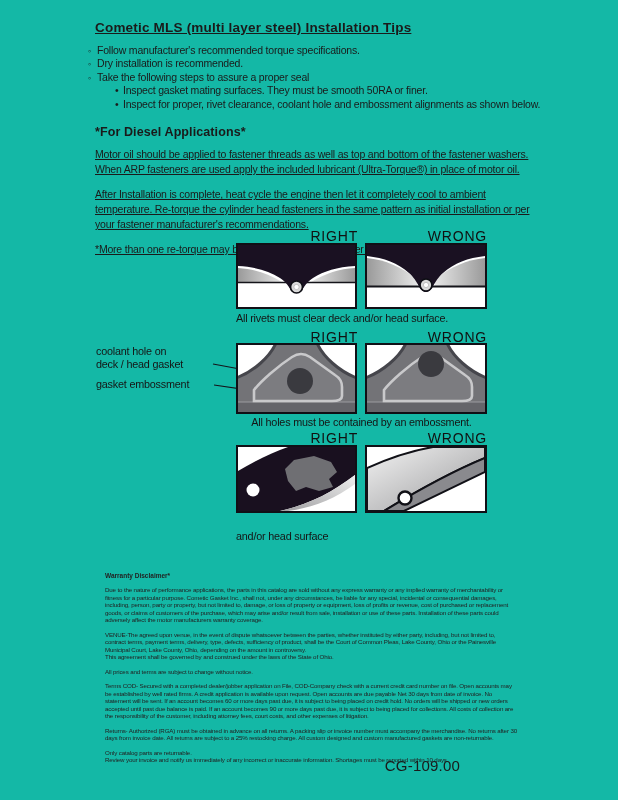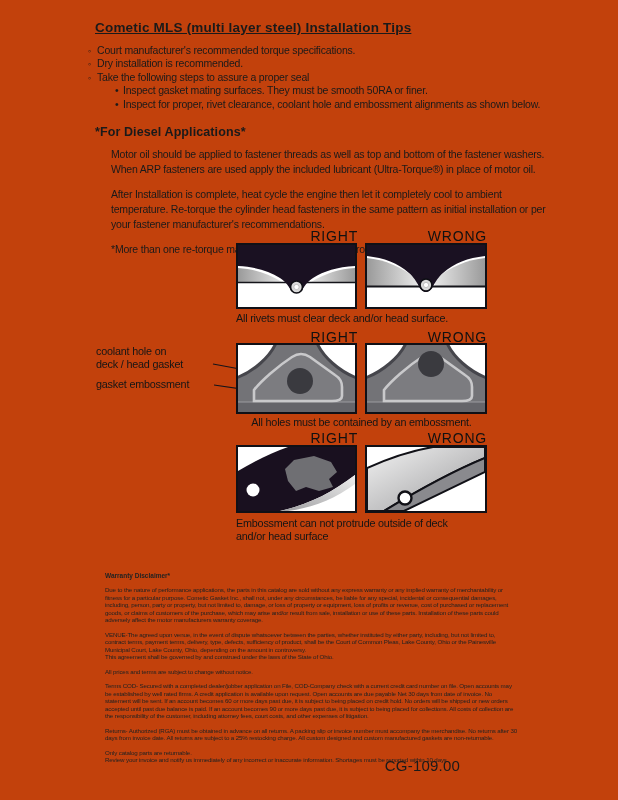--- a/index.html
+++ b/index.html
@@ -1,27 +1,27 @@
 <!DOCTYPE html>
 <html><head>
 <meta charset="utf-8">
 <style>
   html,body{margin:0;padding:0;background:#fff;}
-  .page{position:relative;width:618px;height:800px;background:#c2410c;overflow:hidden;
+  .page{position:relative;width:618px;height:800px;background:#14b8a6;overflow:hidden;
         font-family:"Liberation Sans",sans-serif;color:#1a1a1a;}
 
   
   .content{position:absolute;left:88px;top:20px;width:470px;}
   .title{font-size:13.5px;font-weight:bold;text-decoration:underline;margin:0 0 9px 7px;letter-spacing:.2px;}
   .brow{display:flex;font-size:10.5px;letter-spacing:-.2px;line-height:13.4px;}
   .brow .m1{width:9px;flex:none;font-size:9px;transform:translateY(.5px);}
   .srow{display:flex;font-size:10.5px;letter-spacing:-.2px;line-height:13.4px;margin-left:27px;}
   .srow .m2{width:8px;flex:none;}
   .dheading{font-size:12.5px;font-weight:bold;margin:14px 0 8px 7px;letter-spacing:.1px;}
-  .para{font-size:10.5px;letter-spacing:-.2px;line-height:15px;margin:0 0 10px 23px;width:448px;}
+  .para{font-size:10.5px;letter-spacing:-.2px;line-height:15px;margin:0 0 10px 7px;width:448px;text-decoration:underline;}
 
   
   .dg-h{position:absolute;width:122px;text-align:right;font-size:14px;letter-spacing:.8px;color:#111;}
   .dg-box{position:absolute;border:2px solid #101016;background:#fff;box-sizing:border-box;}
   .dg-box svg{display:block;}
   .cap{position:absolute;font-size:10.8px;letter-spacing:-.2px;color:#151515;}
   .lbl{position:absolute;font-size:10.8px;letter-spacing:-.2px;text-align:left;line-height:12.5px;color:#151515;}
 
   
   .warranty{position:absolute;left:105px;top:572px;width:412px;color:#222;}
@@ -35,21 +35,21 @@
 </head>
 <body>
 
 <div class="page">
 
   <div class="content">
     <div class="title">Cometic MLS (multi layer steel) Installation Tips</div>
 
     <div class="brow">
       <span class="m1">◦</span>
-      <span>Court manufacturer's recommended torque specifications.</span>
+      <span>Follow manufacturer's recommended torque specifications.</span>
     </div>
     <div class="brow">
       <span class="m1">◦</span>
       <span>Dry installation is recommended.</span>
     </div>
     <div class="brow">
       <span class="m1">◦</span>
       <span>Take the following steps to assure a proper seal</span>
     </div>
     <div class="srow">
@@ -178,21 +178,21 @@
         </linearGradient>
       </defs>
       <rect x="0" y="0" width="118" height="64" fill="#ffffff"></rect>
       <path d="M0,21 C27,9 48,3 66,0 L118,0 L118,11 C84,25 50,44 17,64 L0,64 Z" fill="url(#gband)" stroke="#111117" stroke-width="2"></path>
       <path d="M17,64 C50,44 84,25 118,11 L118,25 C91,38 62,52 37,64 Z" fill="#8a8a8e" stroke="#111117" stroke-width="2"></path>
       <circle cx="38" cy="51" r="6.5" fill="#ffffff" stroke="#111117" stroke-width="2.4"></circle>
     </svg>
   </div>
 
   <div class="cap" style="left:236px;top:517px;width:240px;line-height:13px;">
-    <span>Embossment can not protrude outside of deck</span><br>
+    <br>
     <span>and/or head surface</span>
   </div>
 
   <div class="warranty">
     <div class="w-h">Warranty Disclaimer*</div>
     <div class="w-p">Due to the nature of performance applications, the parts in this catalog are sold without any express warranty or any implied warranty of merchantability or fitness for a particular purpose.  Cometic Gasket Inc., shall not, under any circumstances, be liable for any special, incidental or consequential damages, including, person, party or property, but not limited to, damage, or loss of property or equipment, loss of profits or revenue, cost of purchased or replacement goods, or claims of customers of the purchase, which may arise and/or result from sale, installation or use of these parts.  Installation of these parts could adversely affect the motor manufacturers warranty coverage.</div>
     <div class="w-p tight">VENUE-The agreed upon venue, in the event of dispute whatsoever between the parties, whether instituted by either party, including, but not limited to, contract terms, payment terms, delivery, type, defects, sufficiency of product, shall be the Court of Common Pleas, Lake County, Ohio or the Painesville Municipal Court, Lake County, Ohio, depending on the amount in controversy.</div>
     <div class="w-p">This agreement shall be governed by and construed under the laws of the State of Ohio.</div>
     <div class="w-p">All prices and terms are subject to change without notice.</div>
     <div class="w-p">Terms COD- Secured with a completed dealer/jobber application on File, COD-Company check with a current credit card number on file.  Open accounts may be established by well rated firms.  A credit application is available upon request.  Open accounts are due payable Net 30 days from date of invoice.  No statement will be sent.  If an account becomes 60 or more days past due, it is subject to being placed on credit hold.  No orders will be shipped or new orders accepted until past due balance is paid.  If an account becomes 90 or more days past due, it is subject to being placed for collections.  All costs of collection are the responsibility of the customer, including attorney fees, court costs, and other expenses of litigation.</div>

